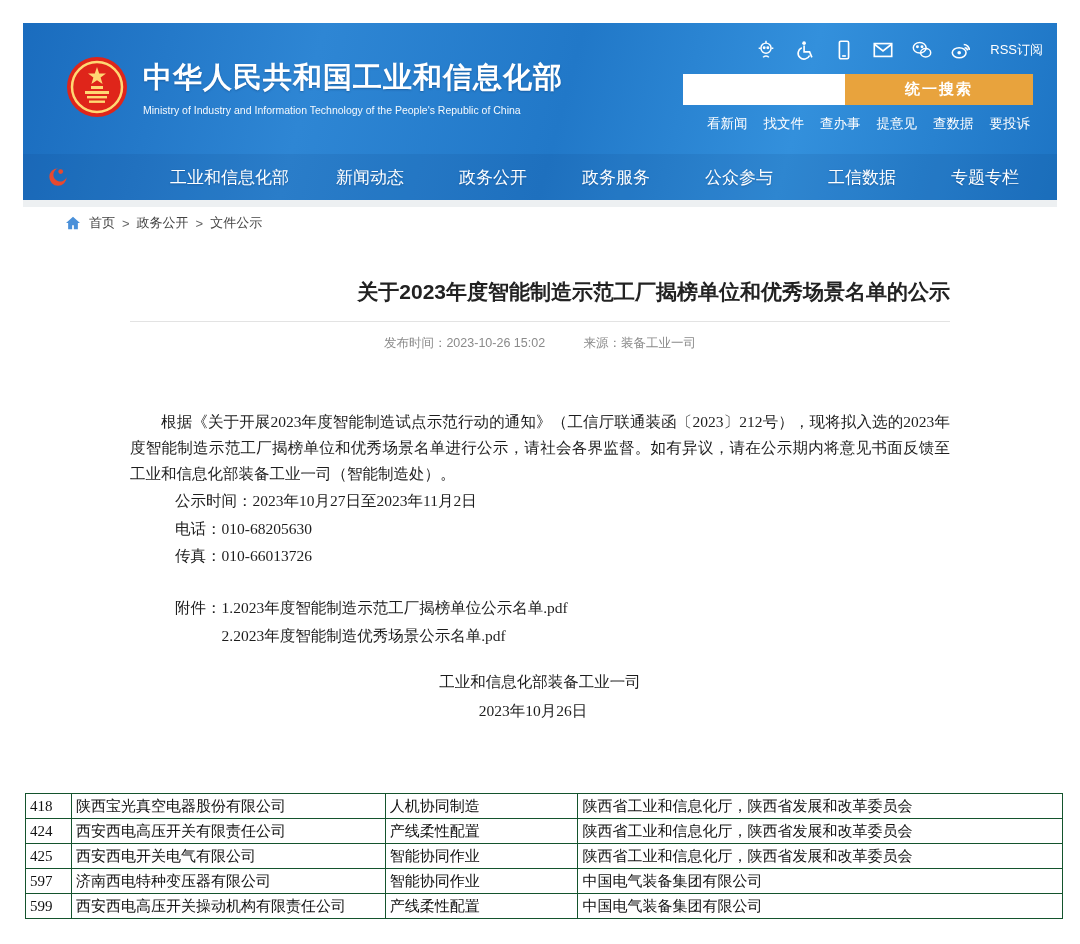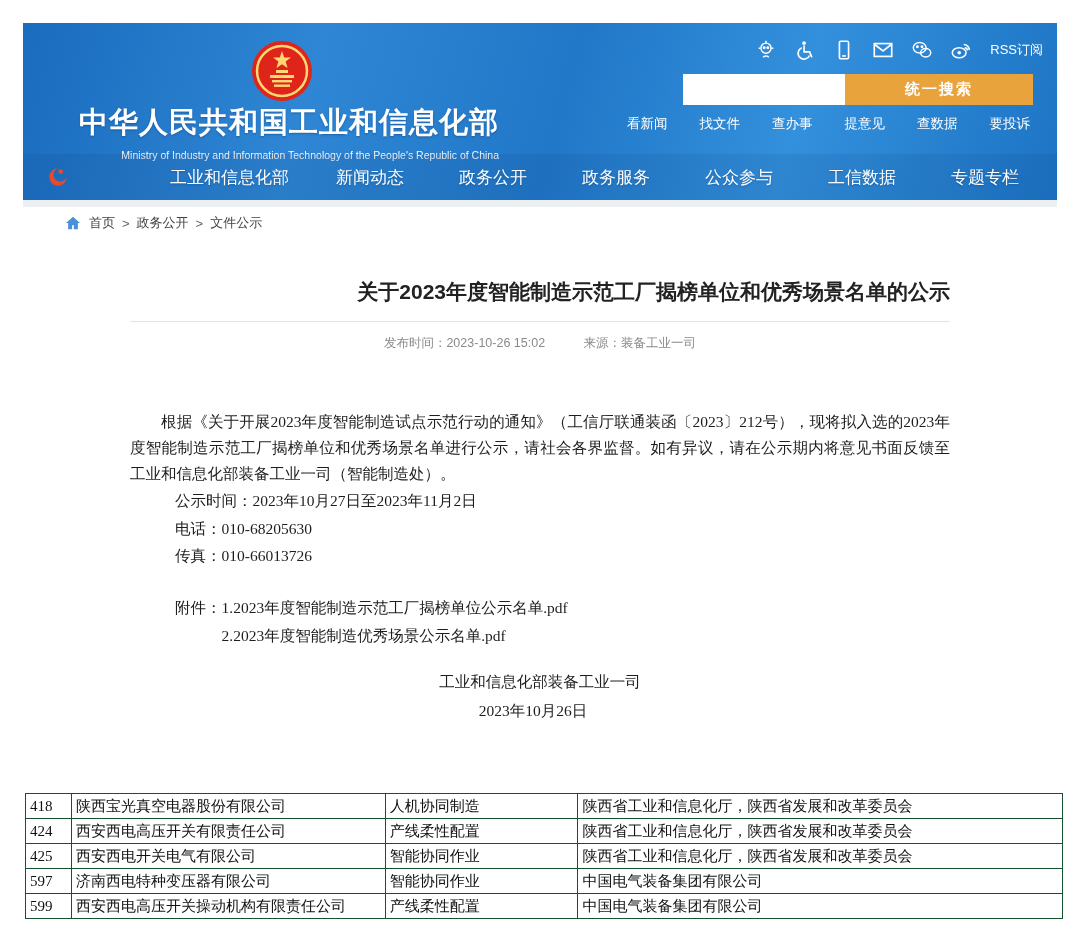--- a/index.html
+++ b/index.html
@@ -7,37 +7,37 @@
               font-family:"Liberation Sans", sans-serif; }
 
   
   .banner {
     position:absolute; left:23px; top:23px; width:1034px; height:177px;
     background:linear-gradient(105deg,#1a6cbe 0%,#2e86d4 28%,#2178c8 52%,#3390dc 74%,#1d74c4 100%);
     overflow:hidden;
   }
   .banner-shadow { position:absolute; left:23px; top:200px; width:1034px; height:7px; background:#edf0f2; }
 
-  .brand { position:absolute; left:42px; top:16px; display:flex; align-items:center;flex-direction:column; }
+  .brand { position:absolute; left:42px; top:32px; display:flex; align-items:center; }
   .emblem { width:64px; height:64px; flex:0 0 auto; }
   .brand-text { margin-left:14px; color:#fff; }
   .brand-title { font-size:29px; font-weight:bold; letter-spacing:1px; text-shadow:0 1px 2px rgba(0,40,90,.35); }
-  .brand-sub { font-size:10.5px; margin-top:6px; opacity:.95;text-align:right; }
+  .brand-sub { font-size:10.5px; margin-top:6px; opacity:.95; }
 
   .top-icons { position:absolute; top:15px; right:14px; display:flex; align-items:center; gap:15px;text-align:right; }
   .ticon { width:24px; height:24px; display:inline-flex; align-items:center; justify-content:center; cursor:pointer; }
   .ticon svg { width:22px; height:22px; }
   .rss-label { color:#fff; font-size:13px; margin-left:2px; cursor:pointer; }
 
   .search-row { position:absolute; top:51px; right:24px; display:flex; height:31px; }
   .search-input { width:162px; height:31px; border:none; outline:none; background:#fff; padding:0 8px; font-size:14px; }
   .search-btn { width:188px; height:31px; background:#e8a33d; color:#fff; border:none;
                 font-size:15px; font-weight:bold; letter-spacing:2px; cursor:pointer; }
 
-  .quick-links { position:absolute; top:92px; right:27px; display:flex; gap:32px; }
+  .quick-links { position:absolute; top:92px; right:27px; display:flex; gap:16px; }
   .quick-links span { color:#fff; font-size:13.5px; cursor:pointer; white-space:nowrap; }
 
   .nav { position:absolute; left:0; bottom:0; width:100%; height:46px;
          background:rgba(8,52,110,.10); display:flex; align-items:center; }
   .nav-logo { width:26px; height:26px; margin-left:22px; flex:0 0 auto; }
   .nav-items { display:flex; flex:1; margin:0 30px 0 60px; }
   .nav-item { flex:1; text-align:center; color:#fff; font-size:17px; cursor:pointer;
               text-shadow:0 1px 2px rgba(0,40,90,.3); white-space:nowrap;margin-left:39px; }
 
   

